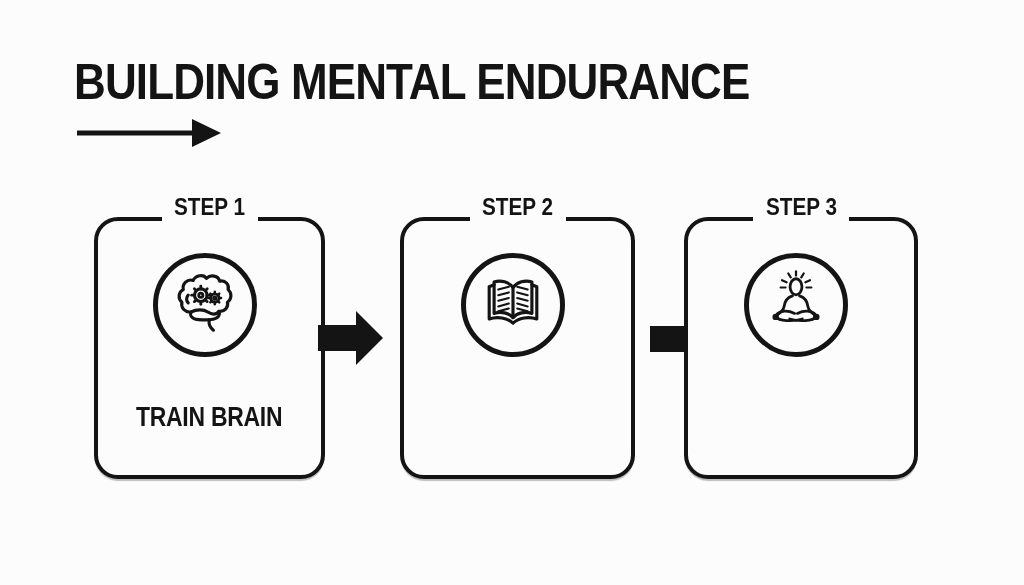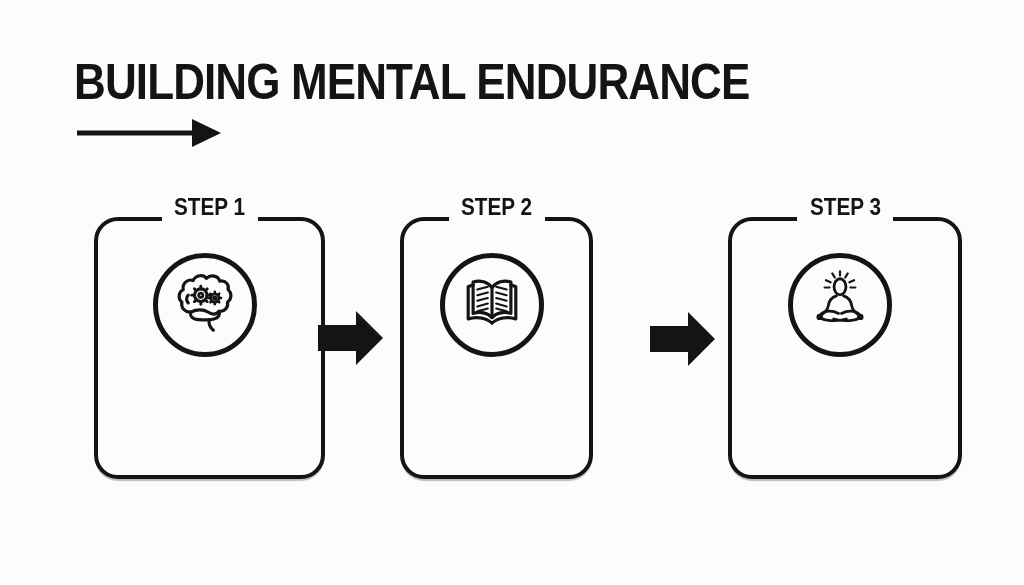--- a/index.html
+++ b/index.html
@@ -27,22 +27,22 @@
   .title-arrow{position:absolute;left:76px;top:117px;}
   
   .card{
     position:absolute;top:217px;height:262px;
     border:4px solid var(--ink);
     border-radius:24px;
     background:var(--bg);
     box-shadow:0 3px 1px -1px rgba(0,0,0,0.25);
   }
   .card-1{left:66px;width:231px;margin-left:28px;}
-  .card-2{left:400px;width:193px;}
-  .card-3{left:728px;width:234px;}
+  .card-2{left:400px;width:235px;}
+  .card-3{left:684px;width:234px;}
   .notch{
     position:absolute;top:-8px;left:50%;margin-left:-48px;
     width:96px;height:12px;background:var(--bg);
   }
   .step-label{
     position:absolute;left:0;right:0;bottom:calc(100% + 2px);
     text-align:center;white-space:nowrap;
   }
   .step-label span{
     display:inline-block;
@@ -117,20 +117,23 @@
           <line x1="68.2" y1="44.2" x2="70.4" y2="46.4"></line>
           <line x1="64" y1="46" x2="64" y2="49"></line>
           <line x1="59.8" y1="44.2" x2="57.6" y2="46.4"></line>
           <line x1="58" y1="40" x2="55" y2="40"></line>
           <line x1="59.8" y1="35.8" x2="57.6" y2="33.6"></line>
           <line x1="64" y1="34" x2="64" y2="31"></line>
           <line x1="68.2" y1="35.8" x2="70.4" y2="33.6"></line>
         </g>
       </svg>
     </div>
+    <div class="step-name">
+      <span>TRAIN BRAIN</span>
+    </div>
   </div>
 
   <div class="flow-arrow flow-arrow-1">
     <svg width="66" height="56" viewBox="0 0 66 56">
       <polygon points="0,15 38,15 38,1 65,28 38,55 38,41 0,41" fill="#141414"></polygon>
     </svg>
   </div>
 
   <div class="card card-2">
     <div class="notch"></div>

